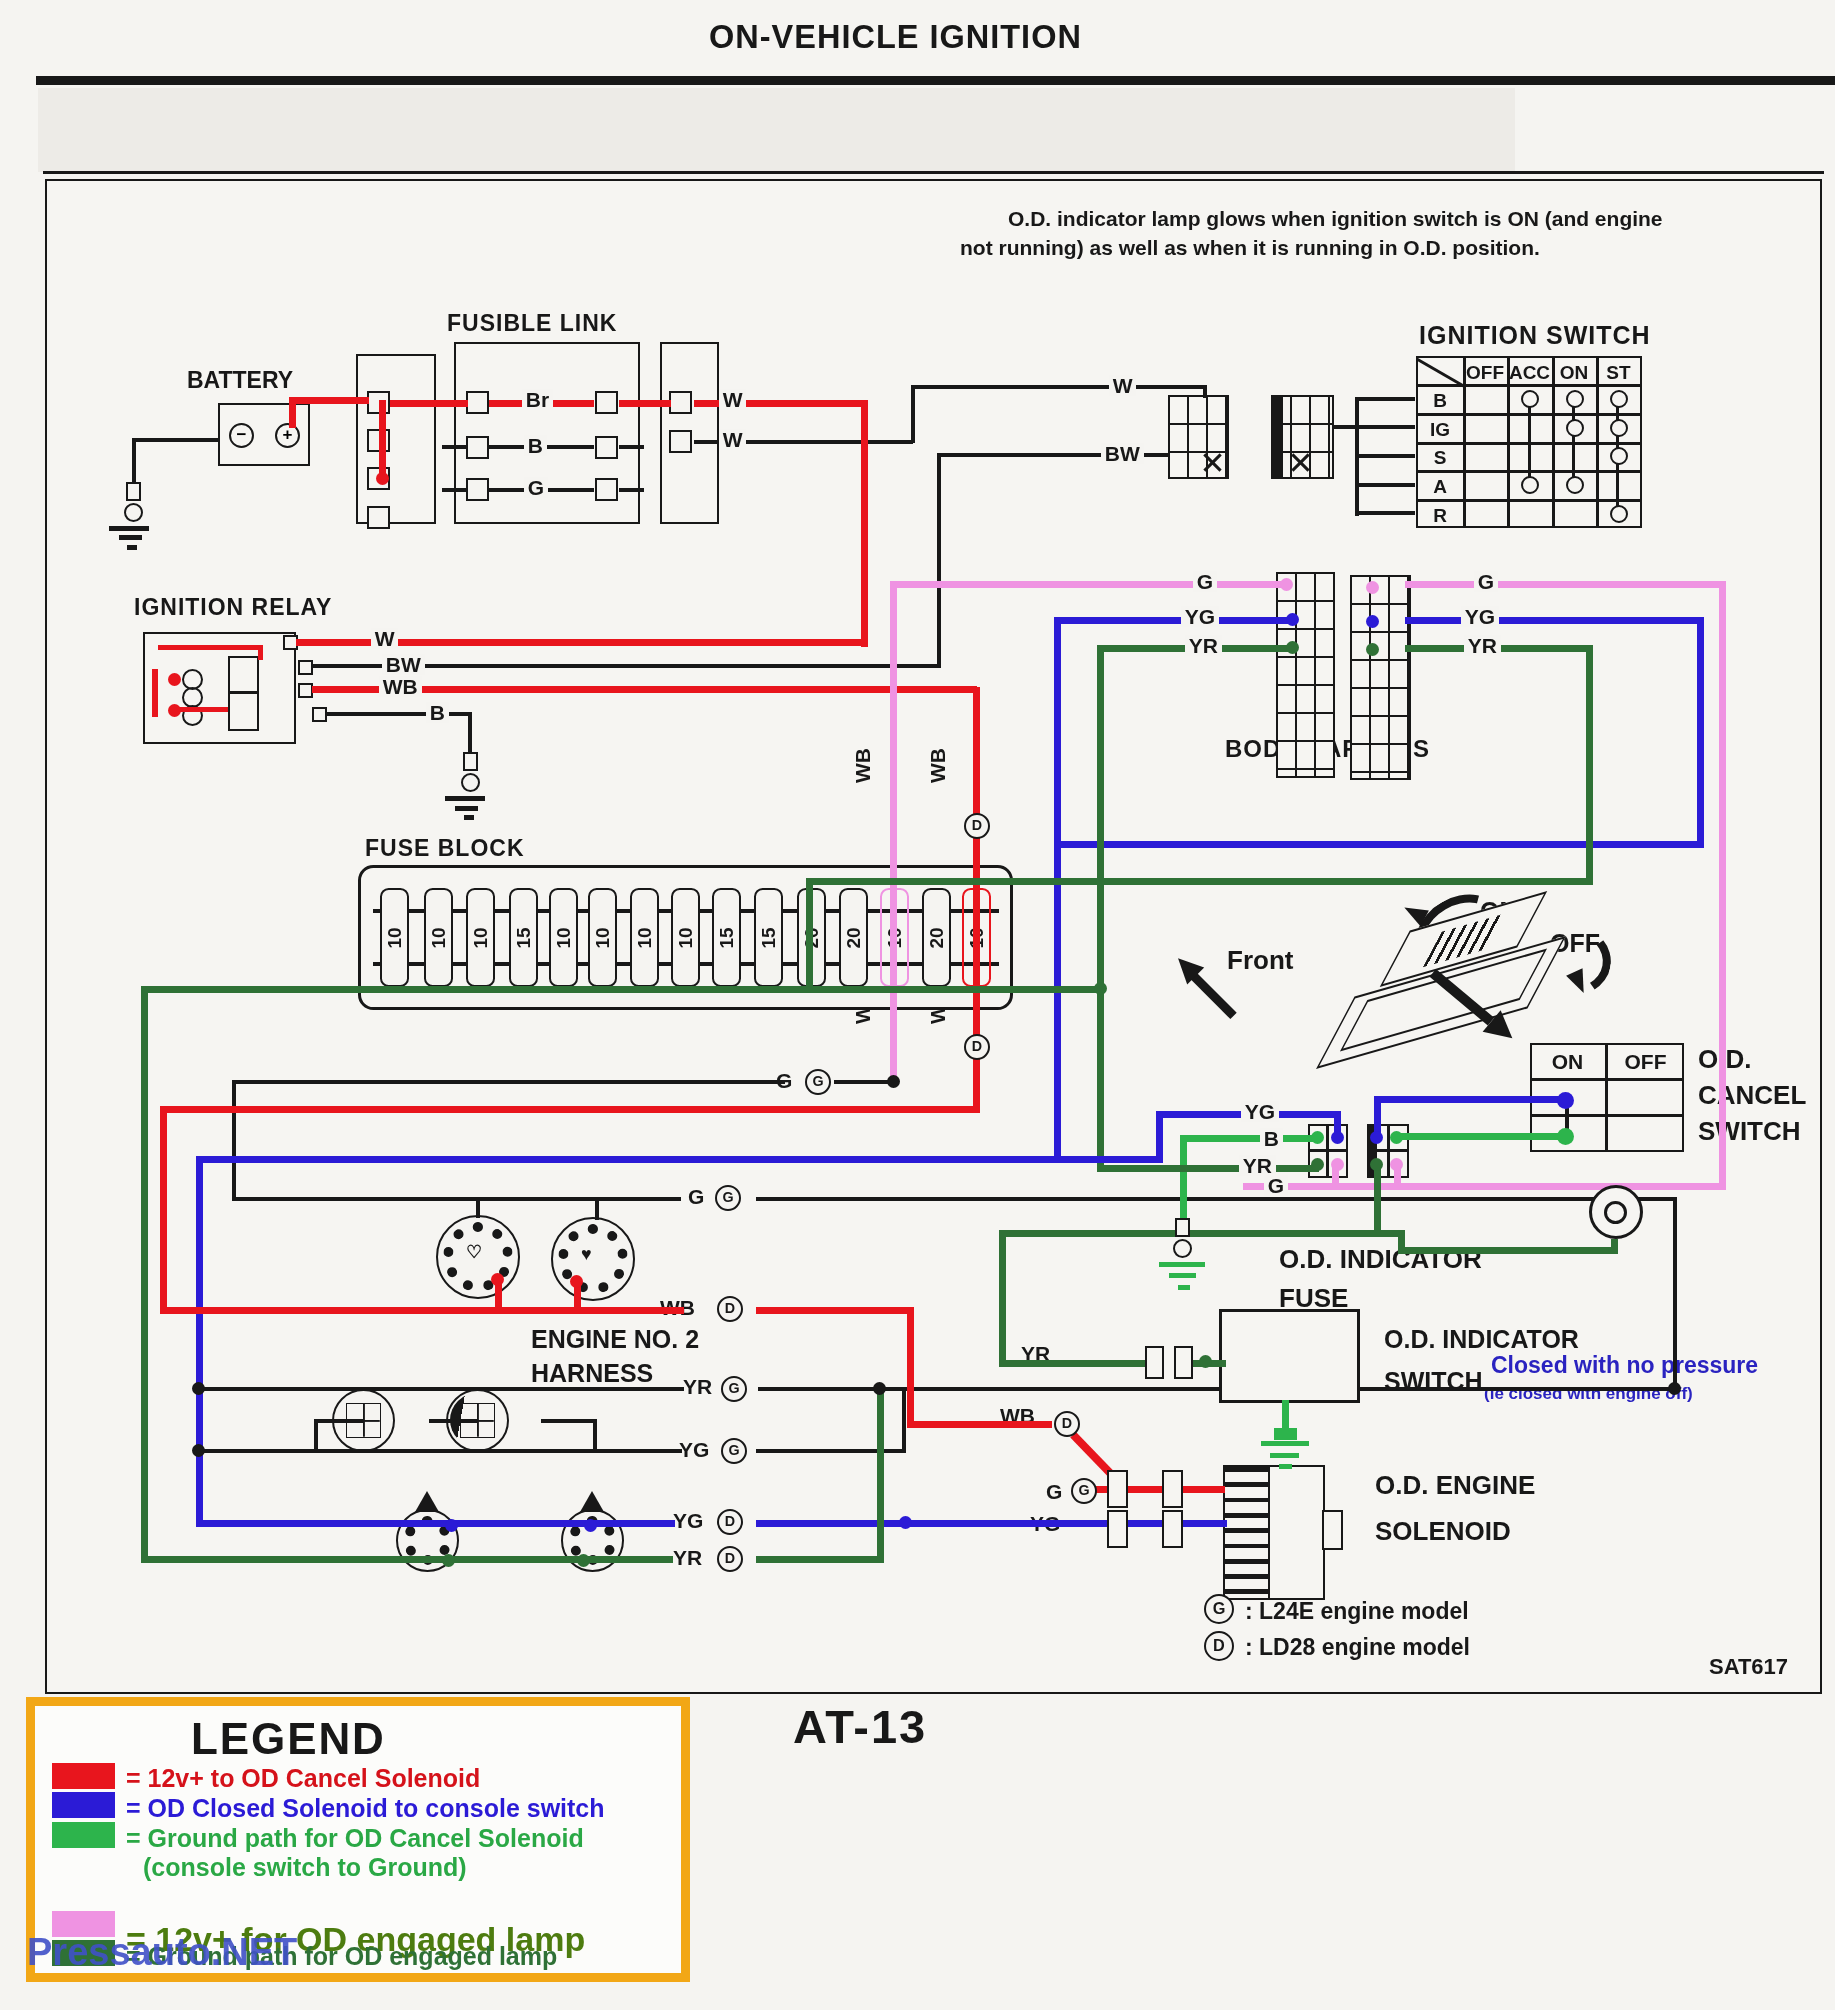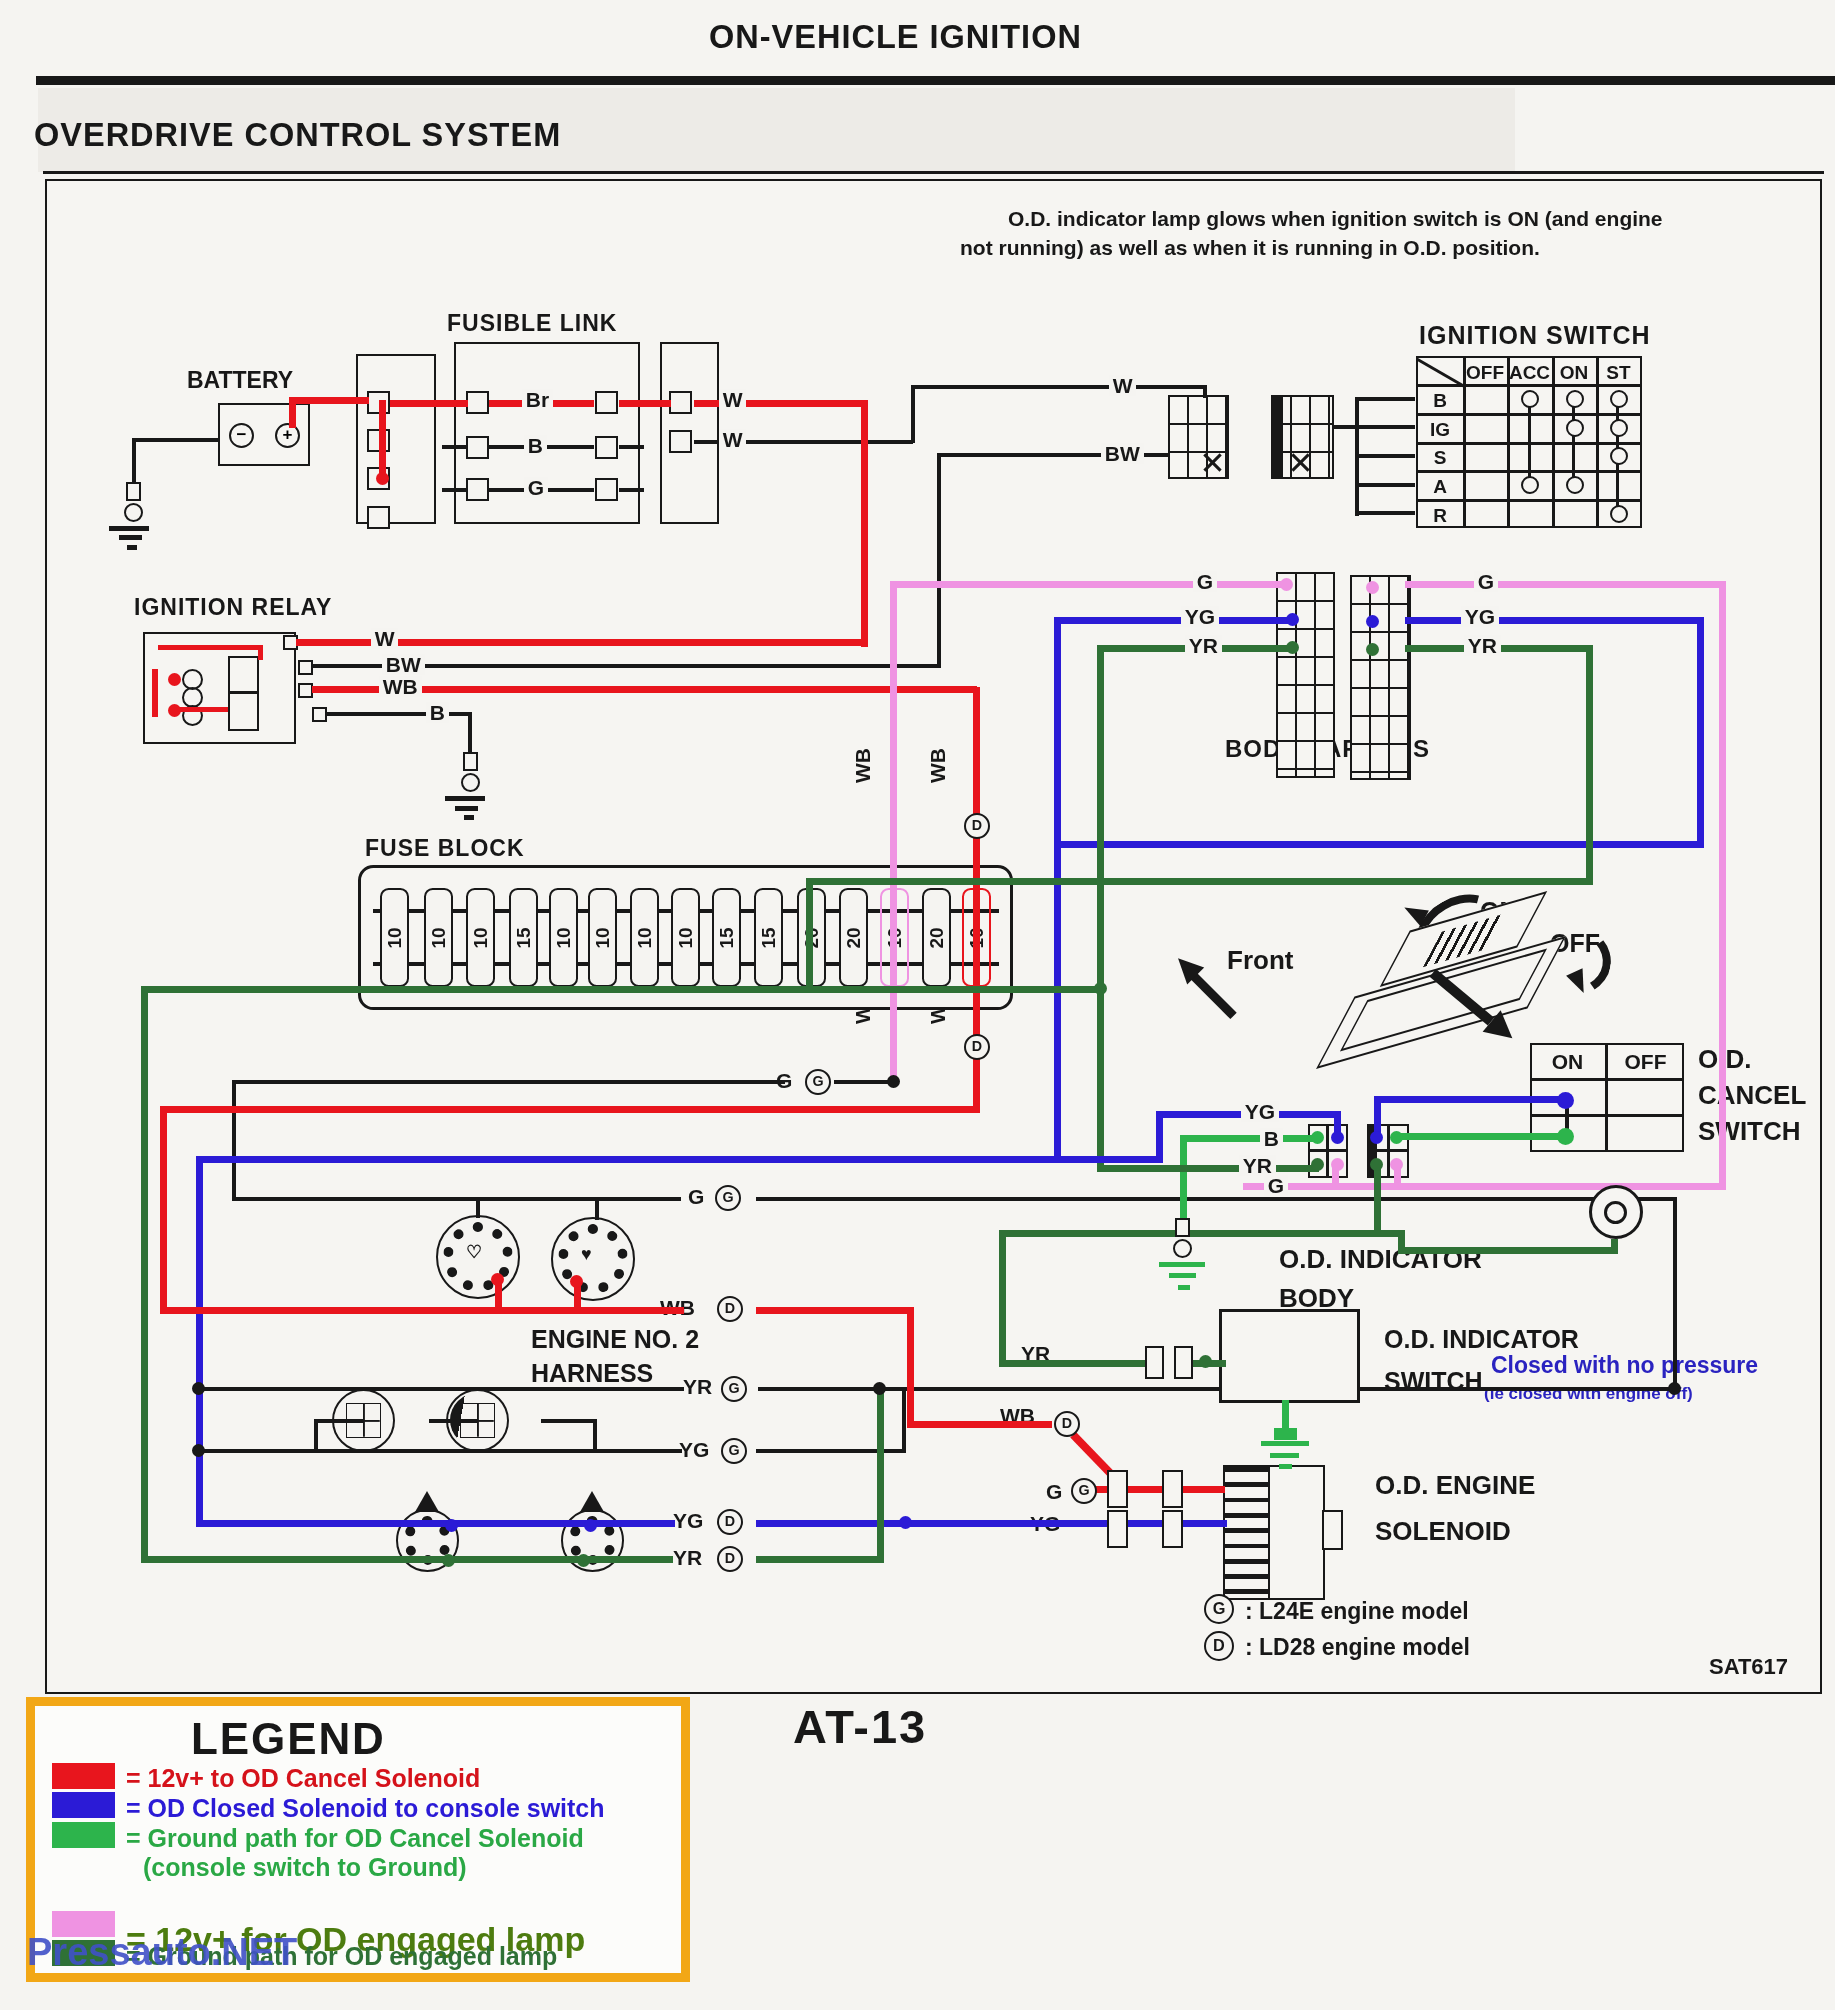--- a/index.html
+++ b/index.html
@@ -33,21 +33,20 @@
   .rot{transform:rotate(-90deg);transform-origin:center;}
 </style>
 </head>
 <body>
 
 <div id="canvas">
 
   <div class="a" style="left:38px;top:88px;width:1477px;height:84px;background:#edebe7"></div>
   <div class="t" style="left:709px;top:21px;font-size:32.5px;letter-spacing:1px">ON-VEHICLE IGNITION</div>
   <div class="a blk" style="left:36px;top:76px;width:1799px;height:8.6px"></div>
-  <div class="t" style="left:34px;top:119px;font-size:32.5px;letter-spacing:1px">OVERDRIVE CONTROL SYSTEM</div>
   <div class="a blk" style="left:43px;top:171px;width:1781px;height:2.9px"></div>
 
   <div class="box" style="left:45px;top:179px;width:1777px;height:1515px;background:#f6f5f2"></div>
 
   <div class="t" style="left:1008px;top:208px;font-size:21px">O.D. indicator lamp glows when ignition switch is ON (and engine</div>
   <div class="t" style="left:960px;top:237px;font-size:21px">not running) as well as when it is running in O.D. position.</div>
 
   <div class="t" style="left:187px;top:369px;font-size:23px">BATTERY</div>
   <div class="box" style="left:218px;top:403px;width:92px;height:63px"></div>
   <div class="a" style="left:229px;top:423px;width:25px;height:25px;border:2.9px solid #181818;border-radius:50%;box-sizing:border-box;text-align:center;font:700 17px/19px 'Liberation Sans',sans-serif">−</div>
@@ -369,21 +368,21 @@
   <div class="a dgrn wv" style="left:1374px;top:1162px;height:75px"></div>
   <div class="a dgrn wh" style="left:999px;top:1230px;width:404px"></div>
   <div class="a dgrn wv" style="left:999px;top:1230px;height:135px"></div>
   <div class="a dgrn wv" style="left:1398px;top:1230px;height:23px"></div>
   <div class="a dgrn wh" style="left:1398px;top:1247px;width:220px"></div>
   <div class="a dgrn wv" style="left:1611px;top:1239px;height:13.4px"></div>
   <div class="a pink wv" style="left:1613px;top:1183px;height:15.3px"></div>
   <div class="a" style="left:1589px;top:1185px;width:54px;height:54px;border:3.8px solid #181818;border-radius:50%;box-sizing:border-box;background:#f6f5f2;z-index:7"></div>
   <div class="a" style="left:1604px;top:1201px;width:23px;height:23px;border:3.8px solid #181818;border-radius:50%;box-sizing:border-box;z-index:8"></div>
   <div class="t" style="left:1279px;top:1246px;font-size:26px">O.D. INDICATOR</div>
-  <div class="t" style="left:1279px;top:1285px;font-size:26px">BODY</div>
+  <div class="t" style="left:1279px;top:1285px;font-size:26px">FUSE</div>
 
   <div class="ring" style="left:436px;top:1215px;width:84px;height:84px">
       <div class="dots"></div>
     </div>
   <div class="t" style="left:466px;top:1243px;font-size:18px;z-index:5">♡</div>
   <div class="ring" style="left:551px;top:1217px;width:84px;height:84px">
       <div class="dots"></div>
     </div>
   <div class="t" style="left:581px;top:1245px;font-size:18px;z-index:5">♥</div>
   <div class="ring" style="left:332px;top:1389px;width:63px;height:63px">

